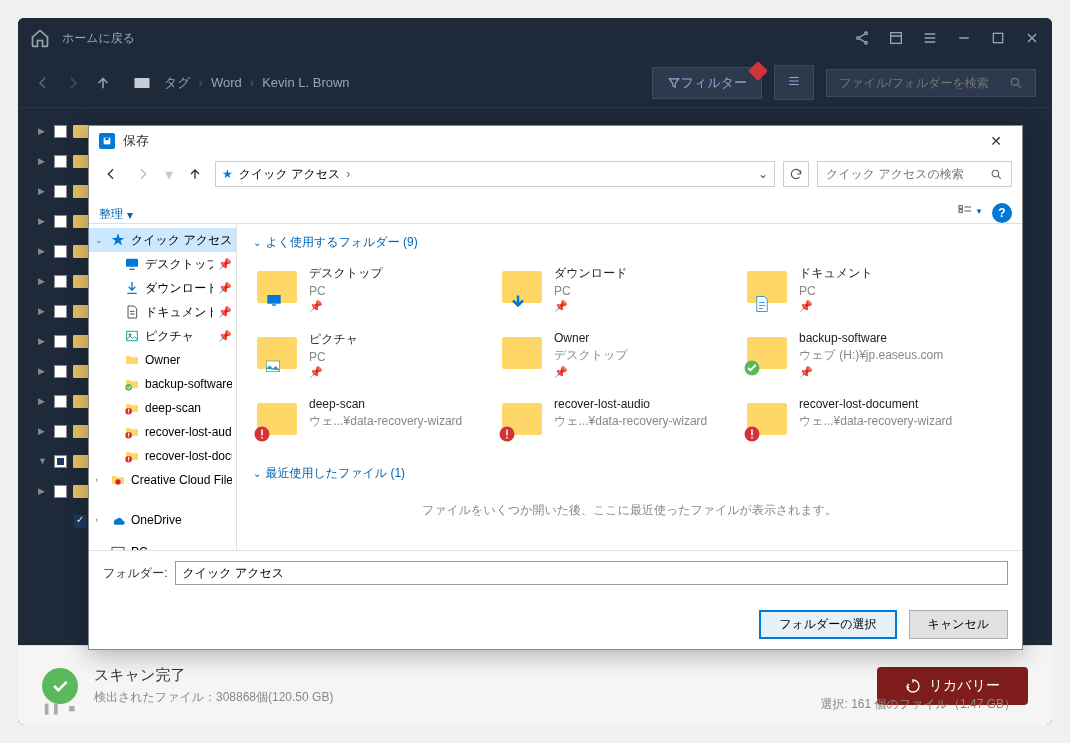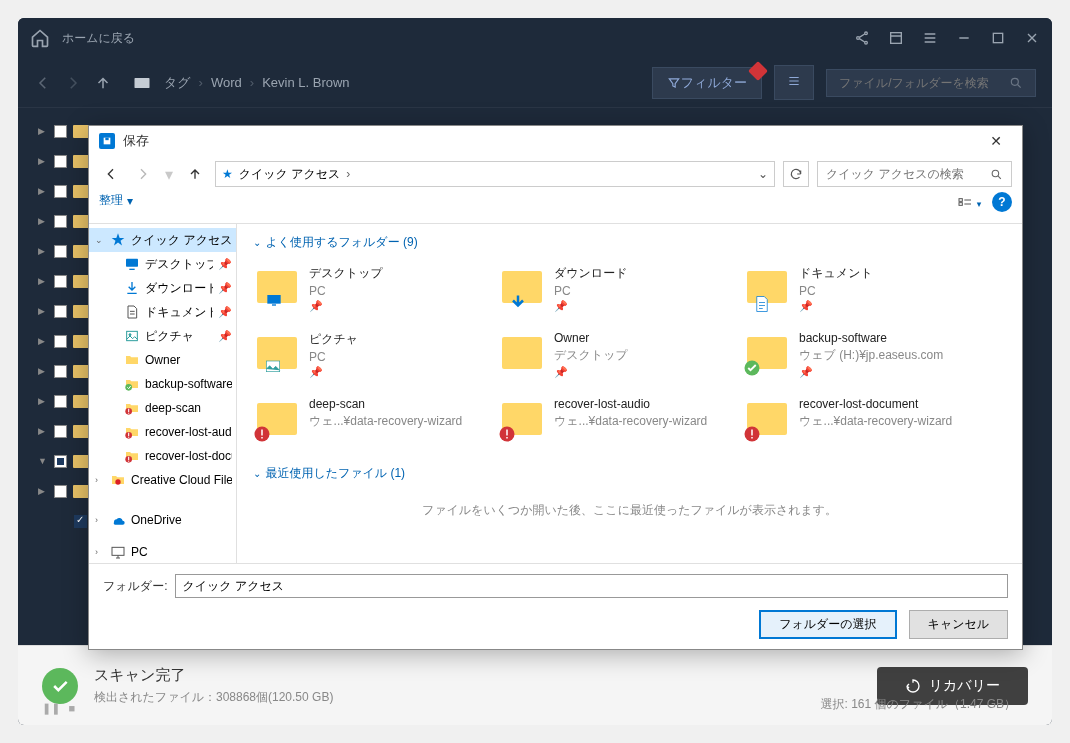--- a/index.html
+++ b/index.html
@@ -40,21 +40,21 @@
 .bg-tree-row .cb.partial::after { content: ""; position: absolute; left: 2px; top: 2px; width: 7px; height: 7px; background: #1e3a5f; }
 .bg-tree-row .folder-ic { width: 16px; height: 13px; background: #e8c267; border-radius: 1px; }
 
 
 .bottom-status { position: absolute; left: 0; right: 0; bottom: 0; height: 80px; background: #f5f5f5; border-top: 1px solid #ddd; display: flex; align-items: center; padding: 0 24px; gap: 16px; }
 .status-check { width: 36px; height: 36px; border-radius: 50%; background: #5cb85c; display: flex; align-items: center; justify-content: center; }
 .status-check svg { width: 20px; height: 20px; }
 .status-text { flex: 1; }
 .status-text .main { font-size: 15px; color: #333; margin-bottom: 4px; }
 .status-text .sub { font-size: 12px; color: #888; }
-.recovery-btn { background: #404040; color: #fff; padding: 10px 28px; border-radius: 4px; cursor: pointer; font-size: 14px; display: flex; align-items: center; gap: 8px; }
+.recovery-btn { background: #7f1d1d; color: #fff; padding: 10px 28px; border-radius: 4px; cursor: pointer; font-size: 14px; display: flex; align-items: center; gap: 8px; }
 .selection-info { position: absolute; right: 36px; bottom: 12px; font-size: 12px; color: #888; }
 .play-controls { position: absolute; left: 24px; bottom: 10px; display: flex; gap: 8px; color: #aaa; font-size: 11px; }
 
 
 .dialog-overlay { position: absolute; inset: 0; }
 .save-dialog { position: absolute; left: 88px; top: 125px; width: 935px; height: 525px; background: #fff; border: 1px solid #888; box-shadow: 0 4px 24px rgba(0,0,0,0.3); display: flex; flex-direction: column; }
 
 .dlg-titlebar { height: 30px; display: flex; align-items: center; padding: 0 10px; gap: 8px; font-size: 13px; color: #333; }
 .dlg-titlebar .dlg-icon { width: 16px; height: 16px; background: #0078d4; border-radius: 2px; display: flex; align-items: center; justify-content: center; }
 .dlg-titlebar .dlg-icon svg { width: 10px; height: 10px; }
@@ -64,21 +64,21 @@
 .dlg-nav { height: 36px; display: flex; align-items: center; padding: 0 10px; gap: 8px; }
 .dlg-nav .nav-btn { width: 24px; height: 24px; display: flex; align-items: center; justify-content: center; color: #666; cursor: pointer; }
 .dlg-nav .nav-btn.disabled { opacity: 0.35; }
 .dlg-nav .addr-bar { flex: 1; height: 26px; border: 1px solid #ccc; display: flex; align-items: center; padding: 0 6px; gap: 6px; font-size: 12px; }
 .dlg-nav .addr-bar .star { color: #0078d4; }
 .dlg-nav .addr-bar .arrow-dn { margin-left: auto; color: #555; }
 .dlg-nav .refresh { width: 26px; height: 26px; border: 1px solid #ccc; display: flex; align-items: center; justify-content: center; cursor: pointer; }
 .dlg-nav .dlg-search { width: 195px; height: 26px; border: 1px solid #ccc; display: flex; align-items: center; padding: 0 8px; font-size: 12px; color: #888; }
 .dlg-nav .dlg-search input { border: none; flex: 1; font-size: 12px; outline: none; }
 
-.dlg-toolbar { height: 32px; display: flex; align-items: flex-start; padding: 0 10px; font-size: 12px; border-bottom: 1px solid #e0e0e0; }
+.dlg-toolbar { height: 32px; display: flex; align-items: flex-end; padding: 0 10px; font-size: 12px; border-bottom: 1px solid #e0e0e0; }
 .dlg-toolbar .org { color: #0063b1; cursor: pointer; display: flex; align-items: center; gap: 4px; }
 .dlg-toolbar .tb-spacer { flex: 1; }
 .dlg-toolbar .view-btn { width: 32px; height: 24px; display: flex; align-items: center; justify-content: center; cursor: pointer; }
 .dlg-toolbar .help { width: 20px; height: 20px; border-radius: 50%; background: #0078d4; color: #fff; display: flex; align-items: center; justify-content: center; font-size: 12px; font-weight: bold; cursor: pointer; margin-left: 8px; }
 
 .dlg-body { flex: 1; display: flex; overflow: hidden; }
 
 .dlg-sidebar { width: 148px; border-right: 1px solid #e0e0e0; overflow-y: auto; padding: 4px 0; }
 .sb-item { height: 24px; display: flex; align-items: center; padding: 0 4px 0 6px; font-size: 12px; gap: 5px; cursor: pointer; white-space: nowrap; overflow: hidden; }
 .sb-item.selected { background: #cce8ff; }
@@ -99,21 +99,21 @@
 .folder-item .fic .overlay-ic { position: absolute; bottom: 0; left: 6px; width: 22px; height: 16px; }
 .folder-item .fic .badge-ic { position: absolute; bottom: -2px; left: -4px; width: 18px; height: 18px; border-radius: 50%; }
 .folder-item .ftxt { flex: 1; font-size: 12px; min-width: 0; }
 .folder-item .fname { color: #222; margin-bottom: 2px; }
 .folder-item .floc { color: #888; margin-bottom: 2px; overflow: hidden; text-overflow: ellipsis; white-space: nowrap; }
 .folder-item .fpin { color: #888; font-size: 11px; }
 
 .empty-msg { text-align: center; color: #888; font-size: 12px; margin: 20px 0; }
 
 .dlg-footer { border-top: 1px solid #e0e0e0; padding: 10px 14px; }
-.folder-row { display: flex; align-items: center; gap: 8px; margin-bottom: 12px; }
+.folder-row { display: flex; align-items: center; gap: 8px; margin-bottom: 25px; }
 .folder-row label { font-size: 12px; color: #333; }
 .folder-row input { flex: 1; height: 24px; border: 1px solid #999; padding: 0 6px; font-size: 12px; }
 .btn-row { display: flex; justify-content: flex-end; gap: 12px; }
 .dlg-btn { padding: 4px 18px; font-size: 12px; border: 1px solid #adadad; background: #e1e1e1; cursor: pointer; }
 .dlg-btn.primary { border: 2px solid #0078d4; background: #e5f1fb; }
 
 
 .svg-ic { width: 16px; height: 16px; }
 </style>
 </head>

